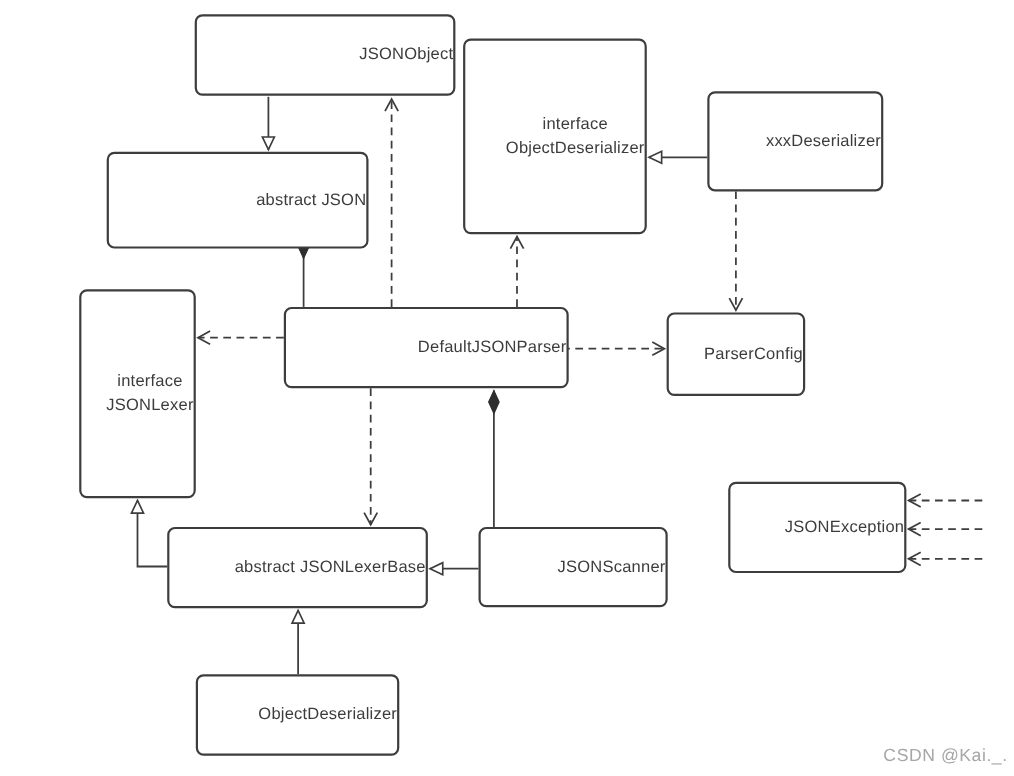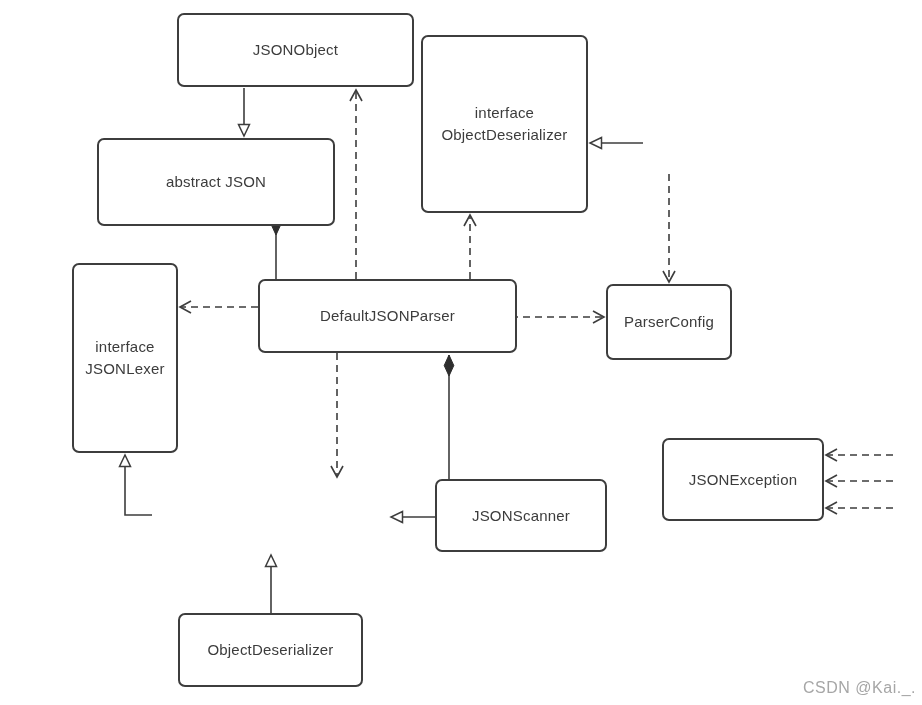--- a/index.html
+++ b/index.html
@@ -32,21 +32,21 @@
   .edge-layer path.edge.dashed {
     stroke-dasharray: 7 5;
   }
   .node {
     position: absolute;
     background: #fff;
     border: 2px solid var(--line);
     border-radius: 7px;
     display: flex;
     align-items: center;
-    justify-content: center;
+    justify-content: flex-end;
     text-align: center;
     color: var(--text);
     font-size: 15px;
     letter-spacing: 0.2px;
     line-height: 1.45;
     z-index: 2;
   }
   .node .label { white-space: pre-line; }
   .watermark {
     position: absolute;
@@ -101,34 +101,40 @@
 
   <div class="node" style="left:97px; top:138px; width:238px; height:88px;">
     <span class="label">abstract JSON</span>
   </div>
 
   <div class="node" style="left:421px; top:35px; width:167px; height:178px;">
     <span class="label">interface
 ObjectDeserializer</span>
   </div>
 
+  <div class="node" style="left:643px; top:83px; width:160px; height:91px;">
+    <span class="label">xxxDeserializer</span>
+  </div>
 
   <div class="node" style="left:258px; top:279px; width:259px; height:74px;">
     <span class="label">DefaultJSONParser</span>
   </div>
 
   <div class="node" style="left:606px; top:284px; width:126px; height:76px;">
     <span class="label">ParserConfig</span>
   </div>
 
   <div class="node" style="left:72px; top:263px; width:106px; height:190px;">
     <span class="label">interface
 JSONLexer</span>
   </div>
 
+  <div class="node" style="left:152px; top:479px; width:237px; height:74px;">
+    <span class="label">abstract JSONLexerBase</span>
+  </div>
 
   <div class="node" style="left:662px; top:438px; width:162px; height:83px;">
     <span class="label">JSONException</span>
   </div>
 
   <div class="node" style="left:435px; top:479px; width:172px; height:73px;">
     <span class="label">JSONScanner</span>
   </div>
 
   <div class="node" style="left:178px; top:613px; width:185px; height:74px;">

